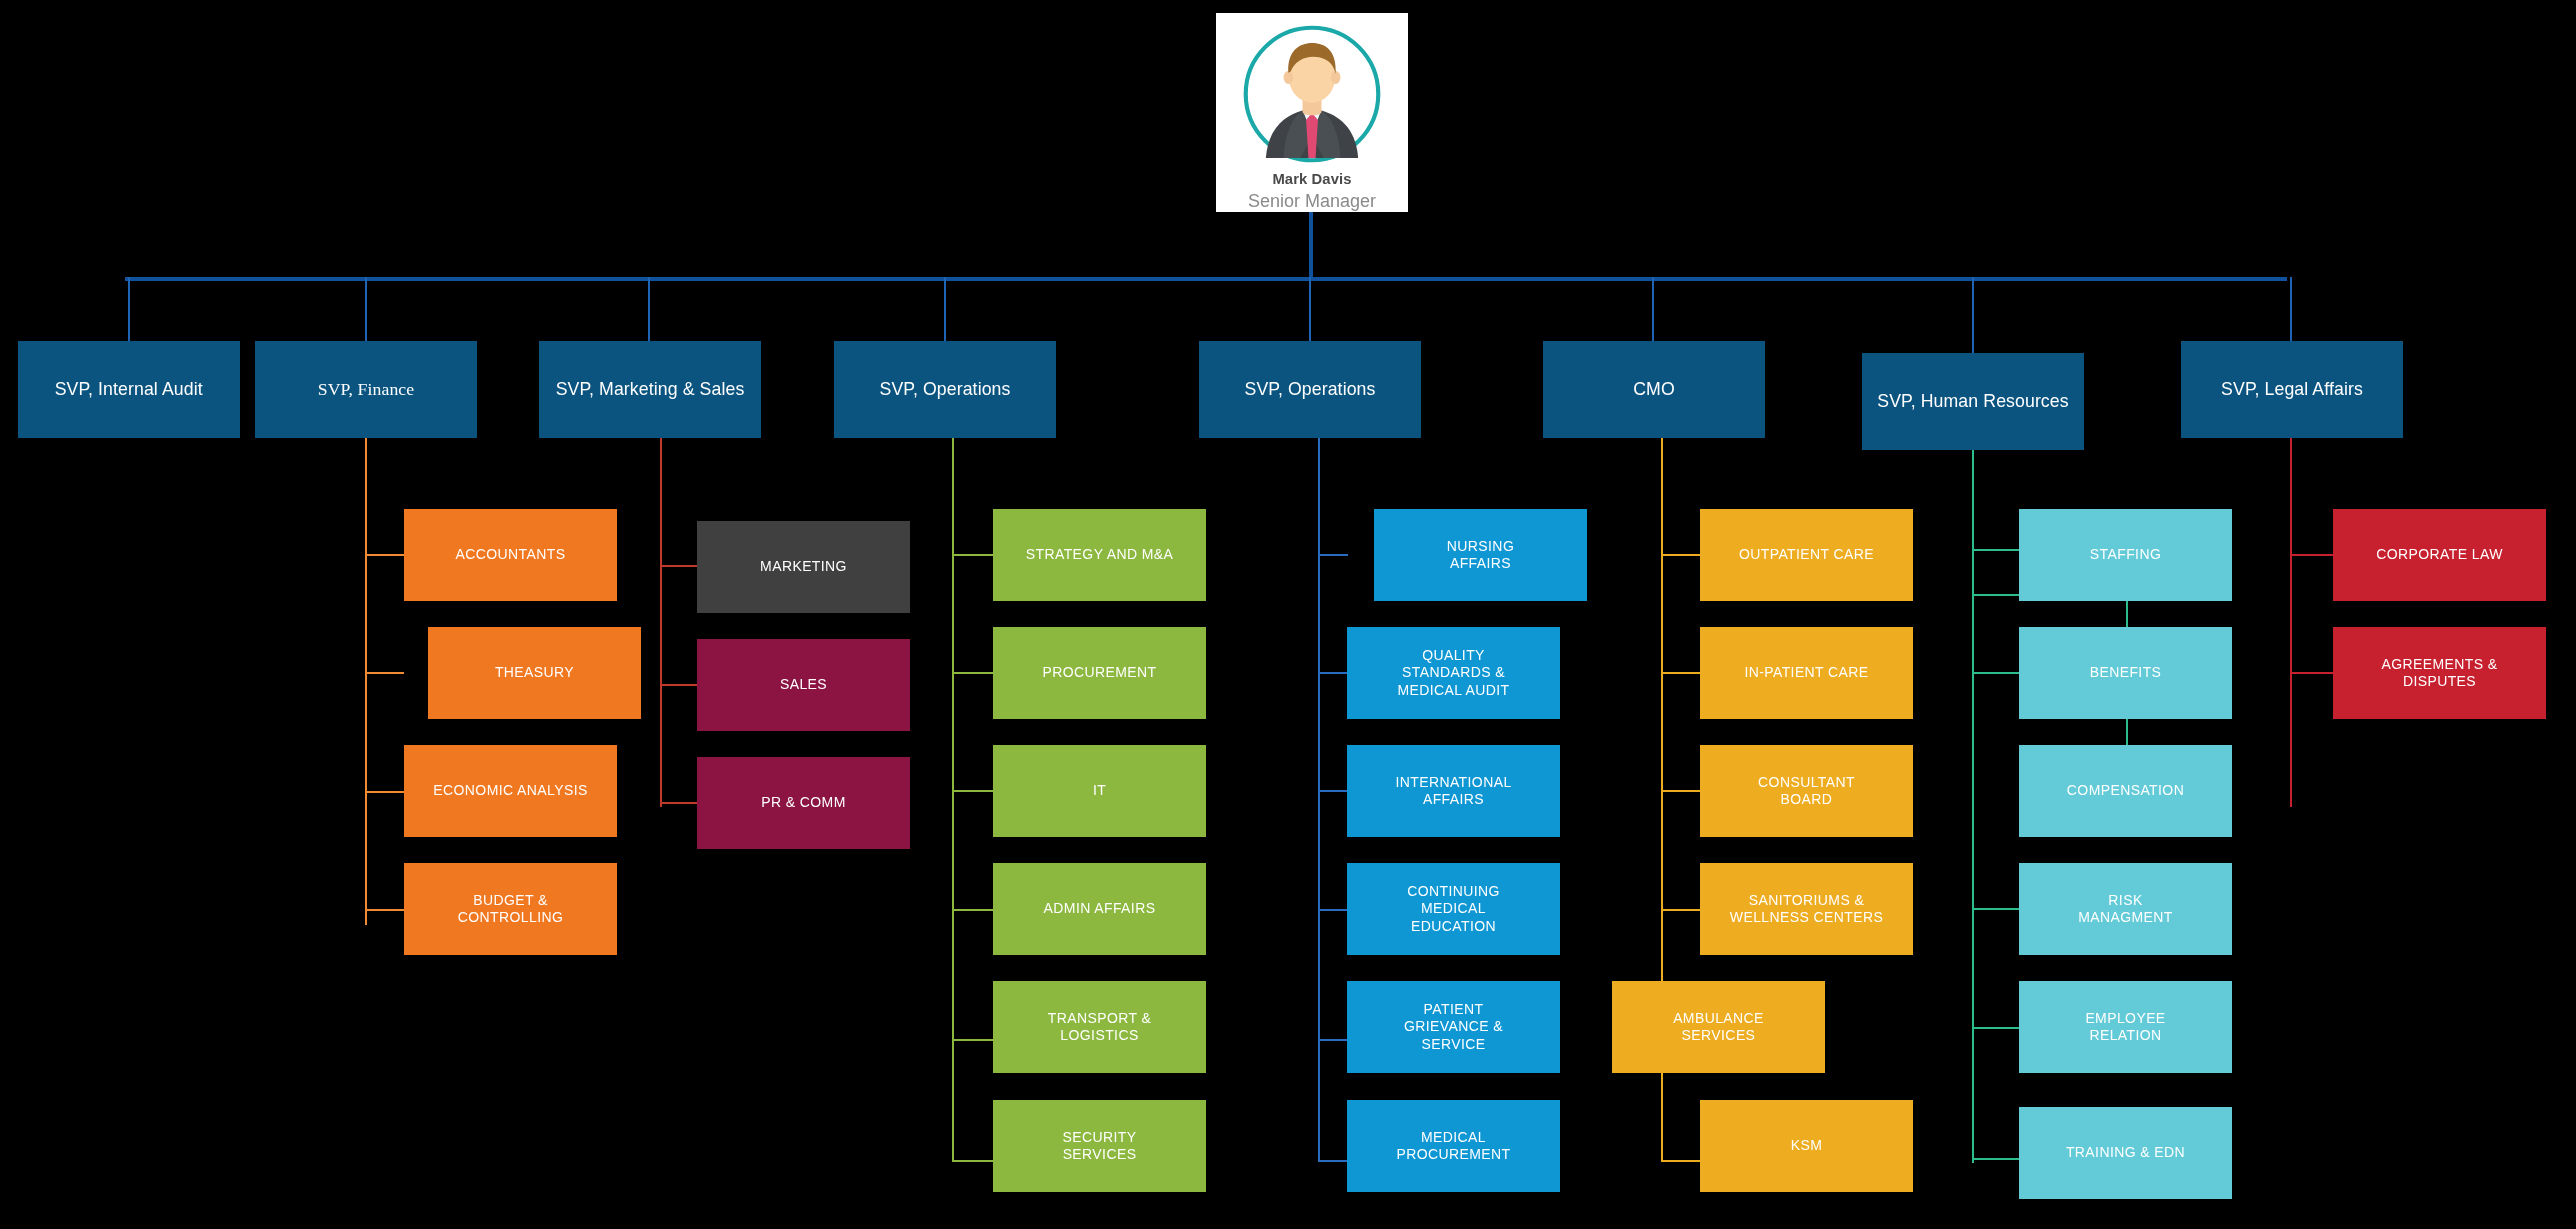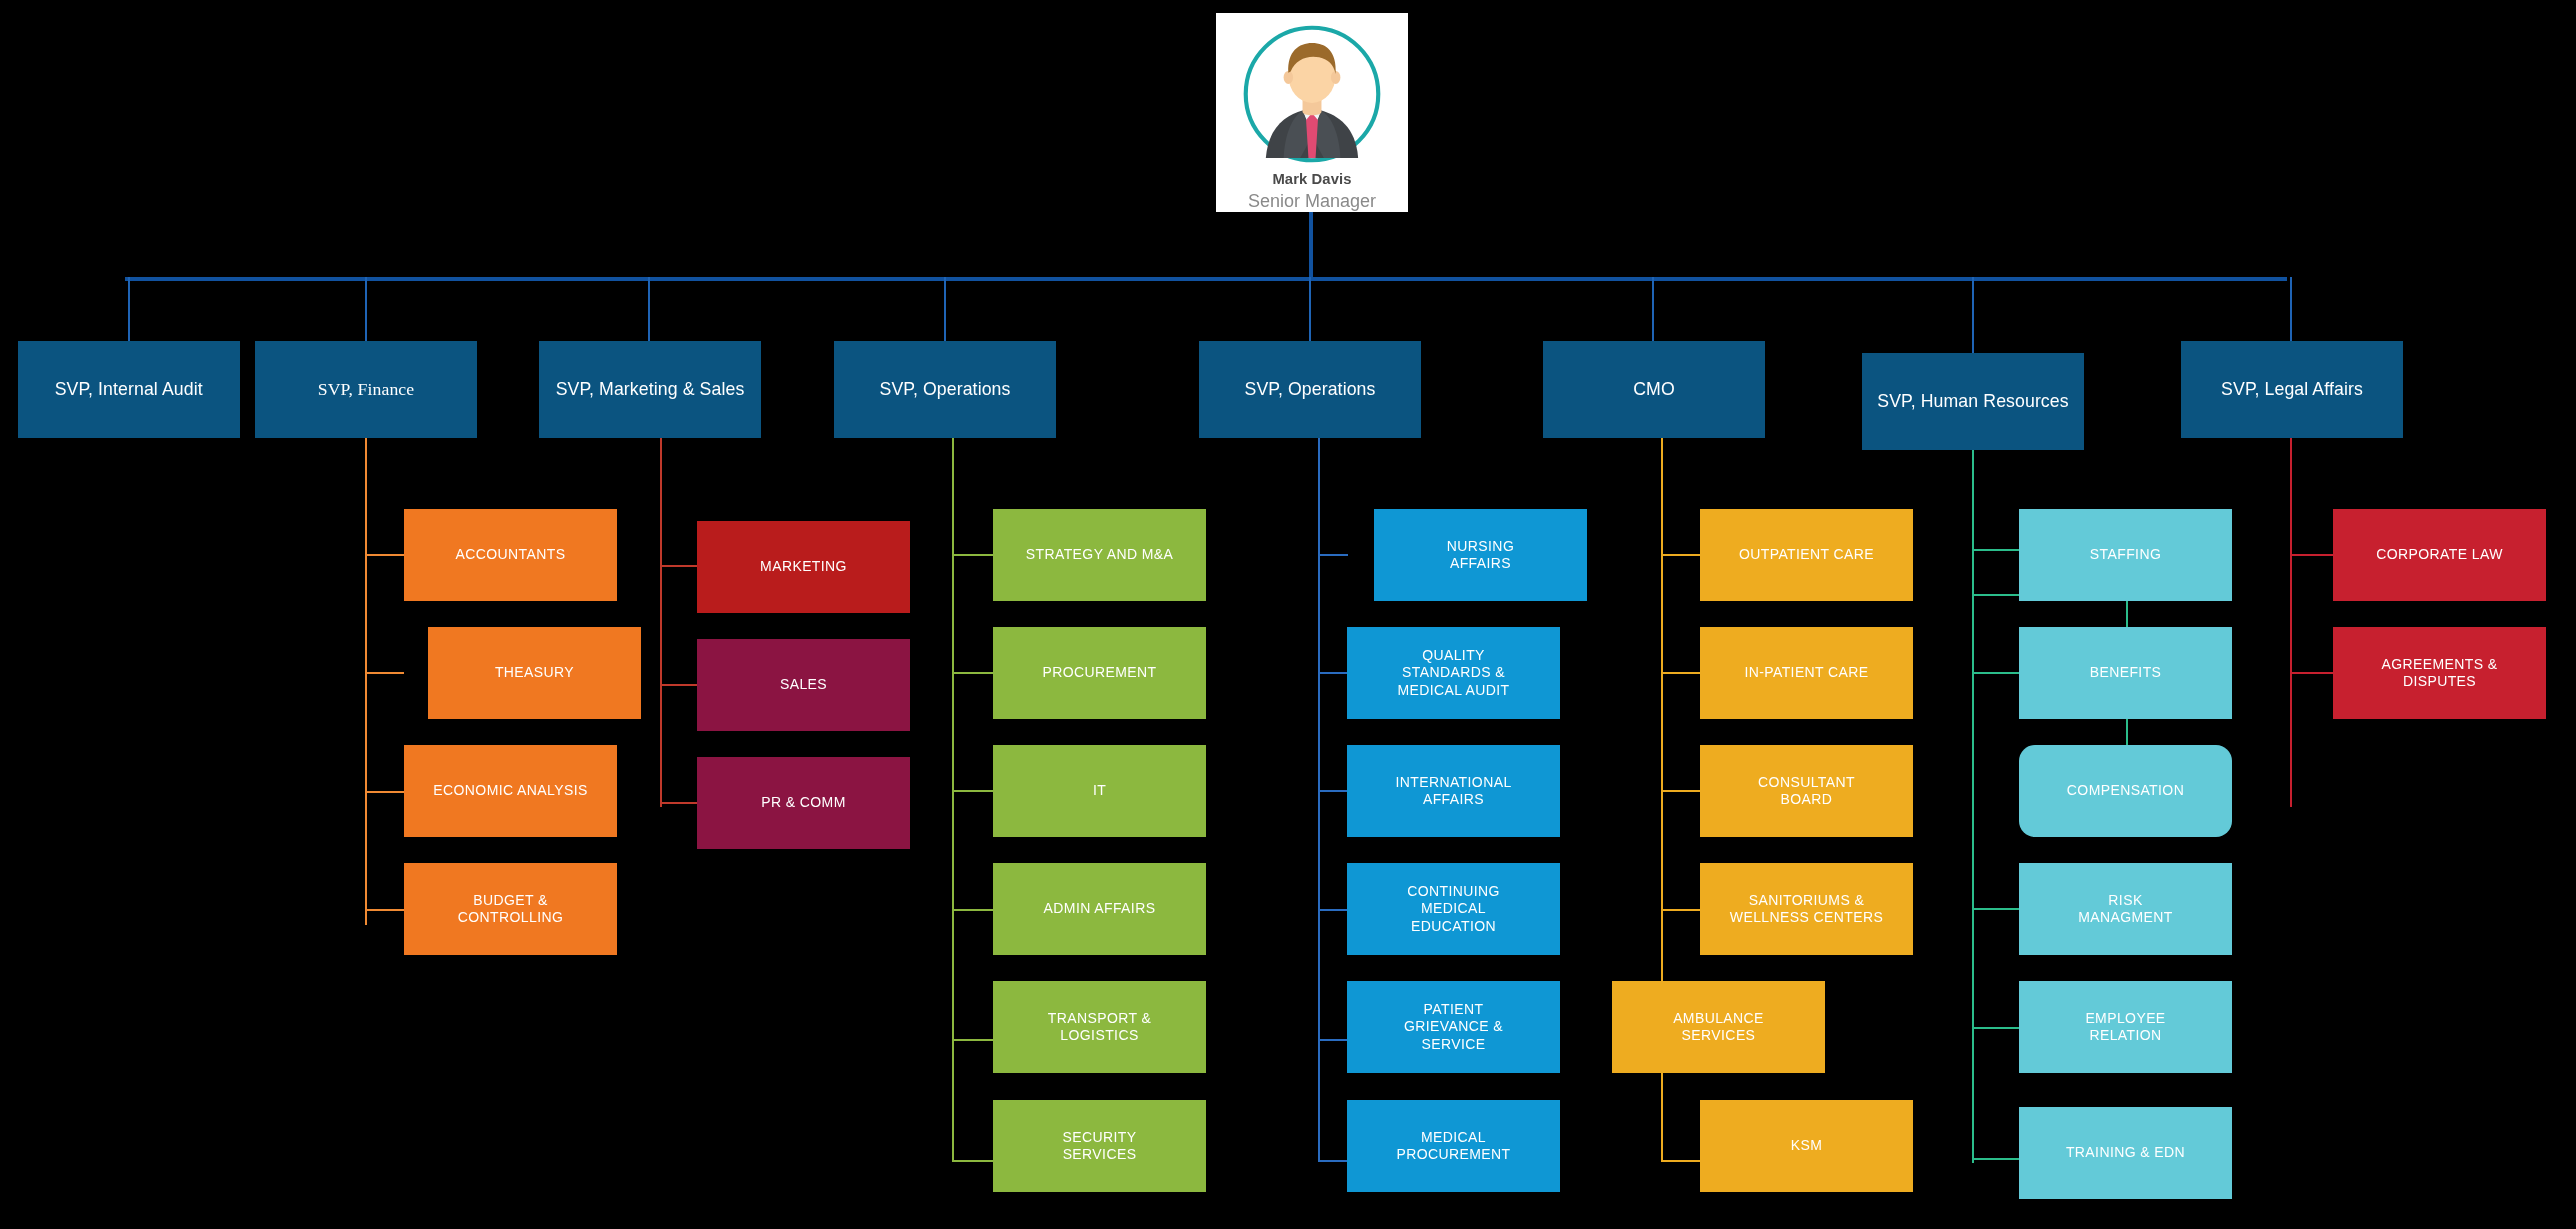--- a/index.html
+++ b/index.html
@@ -148,21 +148,21 @@
   <div class="node lvl2" style="left:404px; top:863px; width:213px; height:92px; background:#f07821;">
     <span>BUDGET &amp;
 CONTROLLING</span>
   </div>
 
   <div class="conn" style="left:660px; top:438px; width:2.4px; height:369px; background:#c0392b;"></div>
   <div class="conn" style="left:660px; top:565px; width:39px; height:2.4px; background:#c0392b;"></div>
   <div class="conn" style="left:660px; top:684px; width:39px; height:2.4px; background:#c0392b;"></div>
   <div class="conn" style="left:660px; top:802px; width:39px; height:2.4px; background:#c0392b;"></div>
 
-  <div class="node lvl2" style="left:697px; top:521px; width:213px; height:92px; background:#b91c1c;">
+  <div class="node lvl2" style="left:697px; top:521px; width:213px; height:92px; background:#404040;">
     <span>MARKETING</span>
   </div>
   <div class="node lvl2" style="left:697px; top:639px; width:213px; height:92px; background:#8b1442;">
     <span>SALES</span>
   </div>
   <div class="node lvl2" style="left:697px; top:757px; width:213px; height:92px; background:#8b1442;">
     <span>PR &amp; COMM</span>
   </div>
 
   <div class="conn" style="left:952px; top:438px; width:2.4px; height:724px; background:#8cb83f;"></div>
@@ -269,21 +269,21 @@
 
   <div class="conn" style="left:1972px; top:594px; width:157px; height:2.4px; background:#2bbd8b;"></div>
   <div class="conn" style="left:2126px; top:594px; width:2.4px; height:151px; background:#2bbd8b;"></div>
 
   <div class="node lvl2" style="left:2019px; top:509px; width:213px; height:92px; background:#63cad8;">
     <span>STAFFING</span>
   </div>
   <div class="node lvl2" style="left:2019px; top:627px; width:213px; height:92px; background:#63cad8;">
     <span>BENEFITS</span>
   </div>
-  <div class="node lvl2" style="left:2019px; top:745px; width:213px; height:92px; background:#63cad8;border-radius:16px;">
+  <div class="node lvl2" style="left:2019px; top:745px; width:213px; height:92px; background:#63cad8;">
     <span>COMPENSATION</span>
   </div>
   <div class="node lvl2" style="left:2019px; top:863px; width:213px; height:92px; background:#63cad8;">
     <span>RISK
 MANAGMENT</span>
   </div>
   <div class="node lvl2" style="left:2019px; top:981px; width:213px; height:92px; background:#63cad8;">
     <span>EMPLOYEE
 RELATION</span>
   </div>

